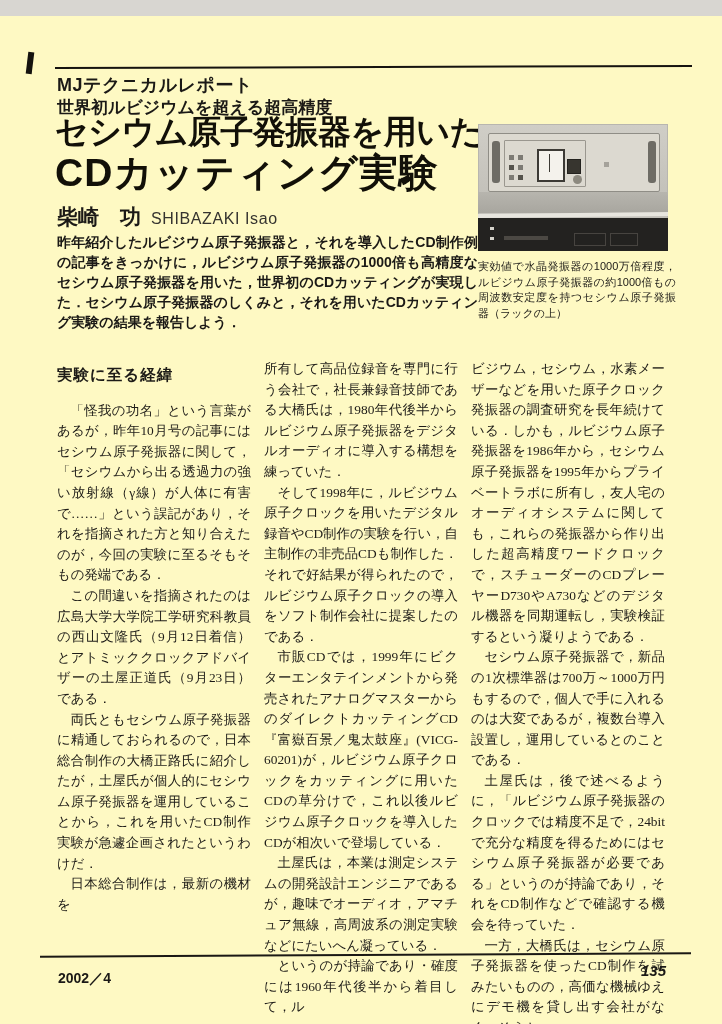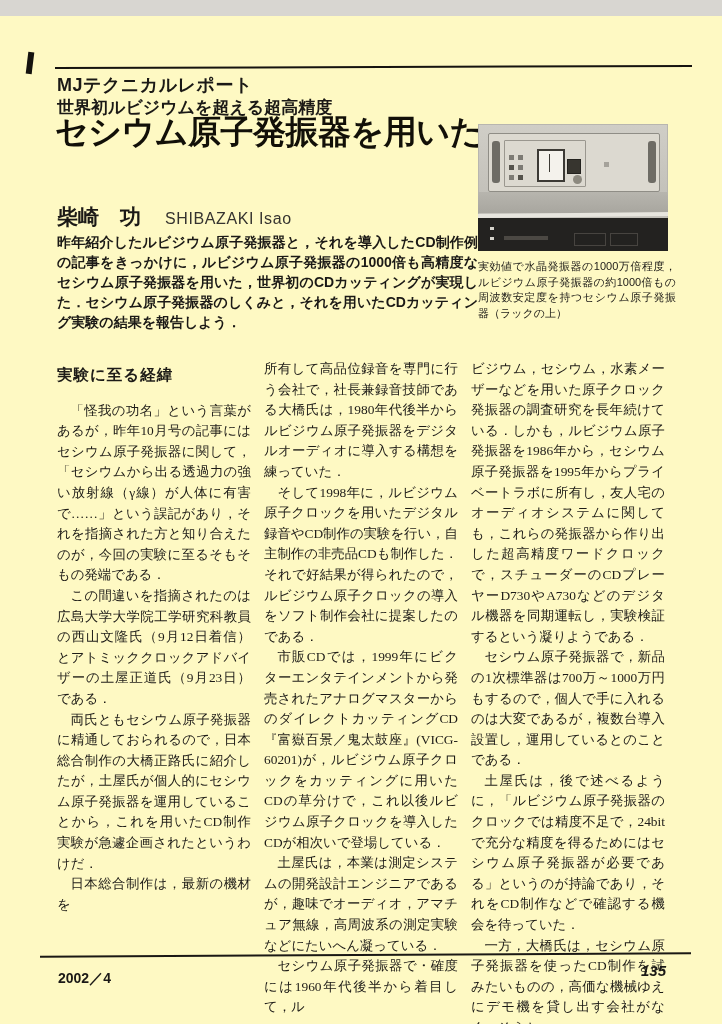--- a/index.html
+++ b/index.html
@@ -10,21 +10,21 @@
     margin:16px auto;
   }
   
   .corner-mark{position:absolute; left:27px; top:36px; width:6px; height:22px; background:#15130f; transform:rotate(7deg);}
   .top-rule{position:absolute; left:55px; top:50px; width:637px; height:2px; background:#15130f; transform:rotate(-0.2deg);}
   .masthead{position:absolute; left:57px; top:57px; font-family:"Liberation Sans",sans-serif; font-weight:700; font-size:18px; letter-spacing:.5px;}
   .kicker{position:absolute; left:57px; top:80px; font-family:"Liberation Sans",sans-serif; font-weight:700; font-size:17px;}
   .title{position:absolute; left:55px; top:99px; font-family:"Liberation Sans",sans-serif; font-weight:900; color:#121008; line-height:1;}
   .title .l1{font-size:33px; letter-spacing:-0.5px;}
   .title .l2{font-size:39px; letter-spacing:1px; margin-top:5px;}
-  .author-row{position:absolute; left:57px; top:187px; display:flex; align-items:baseline; gap:24px; font-family:"Liberation Sans",sans-serif;}
+  .author-row{position:absolute; left:57px; top:187px; display:flex; align-items:baseline; gap:10px; font-family:"Liberation Sans",sans-serif;}
   .author-name{font-size:21px; font-weight:700;}
   .author-roman{font-size:16px; color:#35332f; letter-spacing:.6px;}
   .lead{position:absolute; left:57px; top:216px; width:421px; font-family:"Liberation Sans",sans-serif; font-weight:700; font-size:14px; line-height:20px; text-align:justify;}
 
   
   .photo{position:absolute; left:478px; top:108px; width:190px; height:127px; background:linear-gradient(#d0cec7,#c3c1ba 55%); box-shadow:0 0 0 1px #b8b6af inset;}
   .osc{position:absolute; left:10px; top:9px; width:170px; height:57px; background:#dcd9d0; border:1px solid #8f8d86; border-radius:2px;}
   .osc-handle{position:absolute; top:7px; width:8px; height:42px; background:#6e6c65; border-radius:3px;}
   .osc-handle.left{left:3px;} .osc-handle.right{right:3px;}
   .osc-panel{position:absolute; left:15px; top:6px; width:80px; height:45px; border:1px solid #9a978f; border-radius:1px;}
@@ -69,20 +69,21 @@
 <div class="page">
 
   <div class="corner-mark"></div>
   <div class="top-rule"></div>
 
   <div class="masthead">MJテクニカルレポート</div>
   <div class="kicker">世界初ルビジウムを超える超高精度</div>
 
   <div class="title">
     <div class="l1">セシウム原子発振器を用いた</div>
+    <div class="l2">CDカッティング実験</div>
   </div>
 
   <div class="author-row">
     <span class="author-name">柴崎　功</span>
     <span class="author-roman">SHIBAZAKI Isao</span>
   </div>
 
   <div class="lead">昨年紹介したルビジウム原子発振器と，それを導入したCD制作例の記事をきっかけに，ルビジウム原子発振器の1000倍も高精度なセシウム原子発振器を用いた，世界初のCDカッティングが実現した．セシウム原子発振器のしくみと，それを用いたCDカッティング実験の結果を報告しよう．</div>
 
   <div class="photo">
@@ -118,21 +119,21 @@
           <p class="para indent">両氏ともセシウム原子発振器に精通しておられるので，日本総合制作の大橋正路氏に紹介したが，土屋氏が個人的にセシウム原子発振器を運用していることから，これを用いたCD制作実験が急遽企画されたというわけだ．</p>
           <p class="para indent">日本総合制作は，最新の機材を</p>
         </div>
     </div>
     <div class="col">
       <div>
           <p class="para">所有して高品位録音を専門に行う会社で，社長兼録音技師である大橋氏は，1980年代後半からルビジウム原子発振器をデジタルオーディオに導入する構想を練っていた．</p>
           <p class="para indent">そして1998年に，ルビジウム原子クロックを用いたデジタル録音やCD制作の実験を行い，自主制作の非売品CDも制作した．それで好結果が得られたので，ルビジウム原子クロックの導入をソフト制作会社に提案したのである．</p>
           <p class="para indent">市販CDでは，1999年にビクターエンタテインメントから発売されたアナログマスターからのダイレクトカッティングCD『富嶽百景／鬼太鼓座』(VICG-60201)が，ルビジウム原子クロックをカッティングに用いたCDの草分けで，これ以後ルビジウム原子クロックを導入したCDが相次いで登場している．</p>
           <p class="para indent">土屋氏は，本業は測定システムの開発設計エンジニアであるが，趣味でオーディオ，アマチュア無線，高周波系の測定実験などにたいへん凝っている．</p>
-          <p class="para indent">セシウム原子発振器で・確度には1960年代後半から着目して，ル</p>
+          <p class="para indent">というのが持論であり・確度には1960年代後半から着目して，ル</p>
         </div>
     </div>
     <div class="col">
       <div>
           <p class="para">ビジウム，セシウム，水素メーザーなどを用いた原子クロック発振器の調査研究を長年続けている．しかも，ルビジウム原子発振器を1986年から，セシウム原子発振器を1995年からプライベートラボに所有し，友人宅のオーディオシステムに関しても，これらの発振器から作り出した超高精度ワードクロックで，スチューダーのCDプレーヤーD730やA730などのデジタル機器を同期運転し，実験検証するという凝りようである．</p>
           <p class="para indent">セシウム原子発振器で，新品の1次標準器は700万～1000万円もするので，個人で手に入れるのは大変であるが，複数台導入設置し，運用しているとのことである．</p>
           <p class="para indent">土屋氏は，後で述べるように，「ルビジウム原子発振器のクロックでは精度不足で，24bitで充分な精度を得るためにはセシウム原子発振器が必要である」というのが持論であり，それをCD制作などで確認する機会を待っていた．</p>
           <p class="para indent">一方，大橋氏は，セシウム原子発振器を使ったCD制作を試みたいものの，高価な機械ゆえにデモ機を貸し出す会社がなく，そうか</p>
         </div>
     </div>

